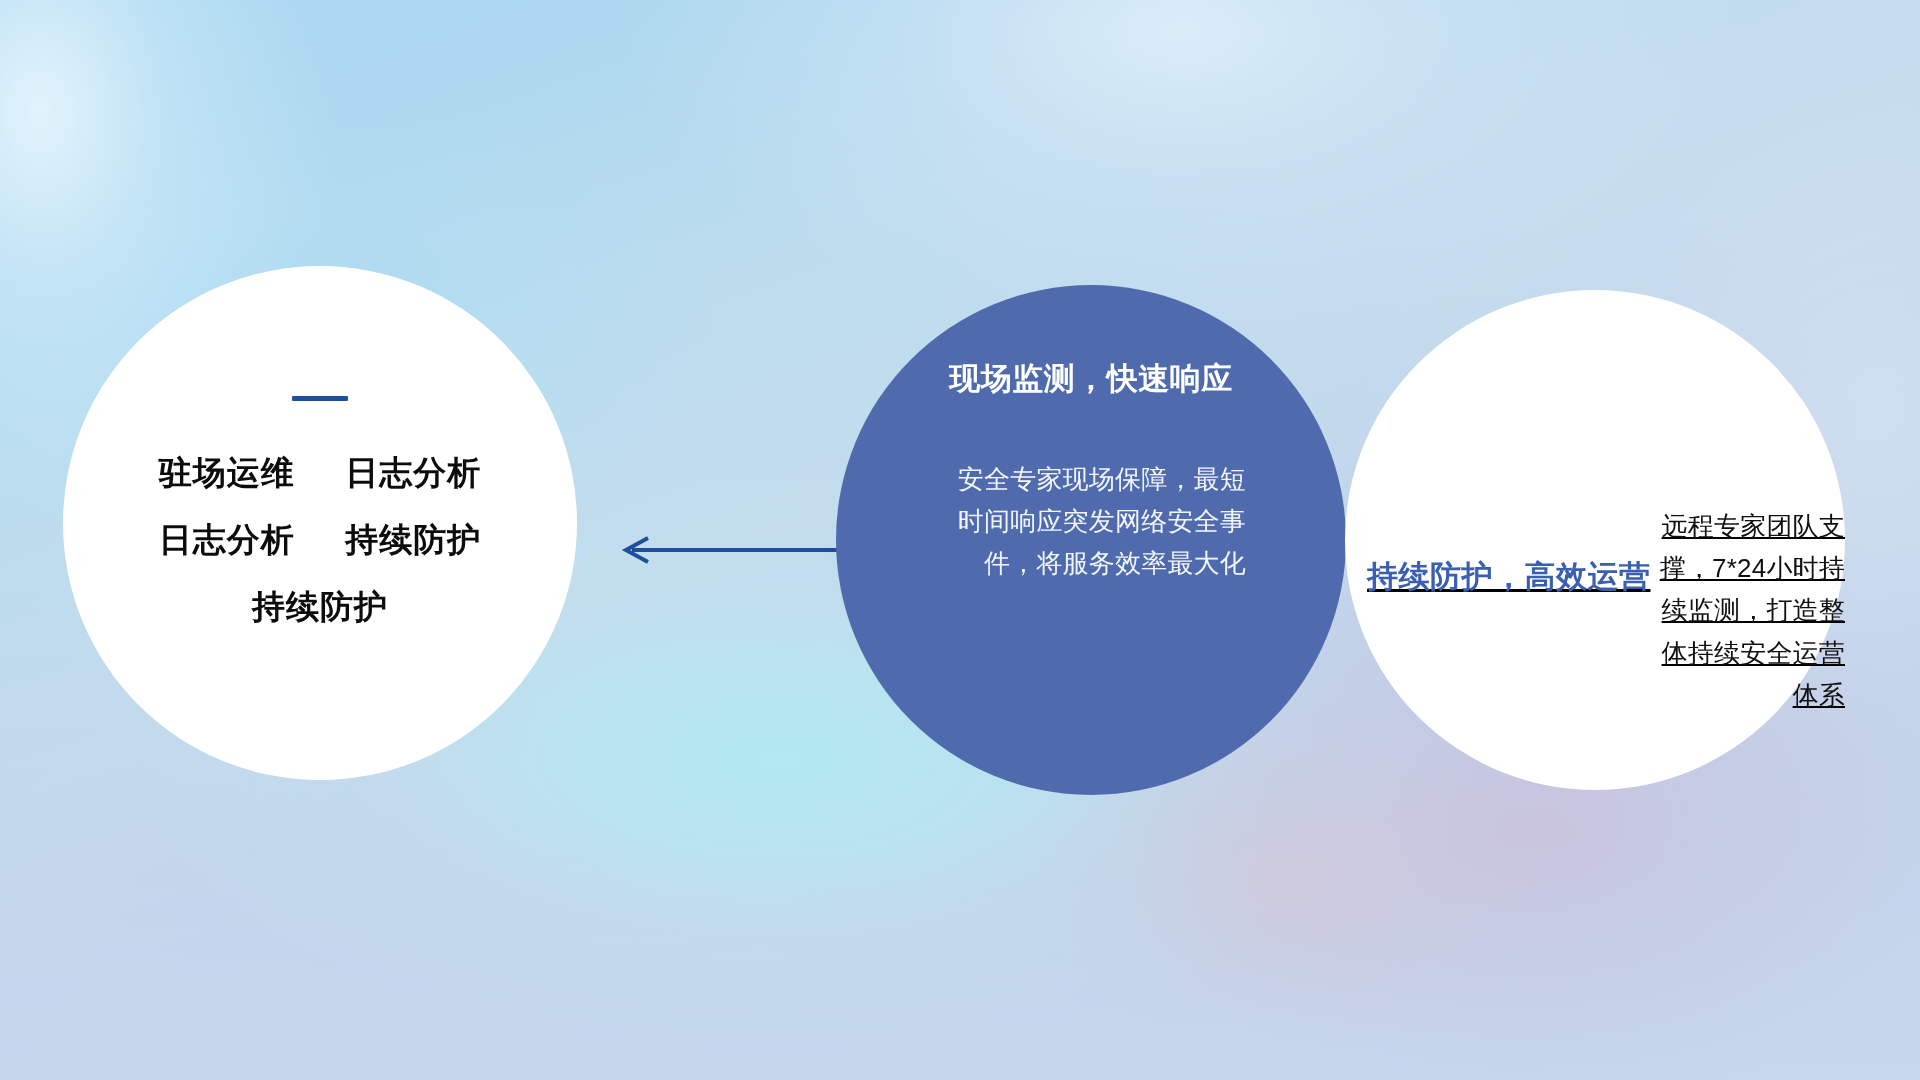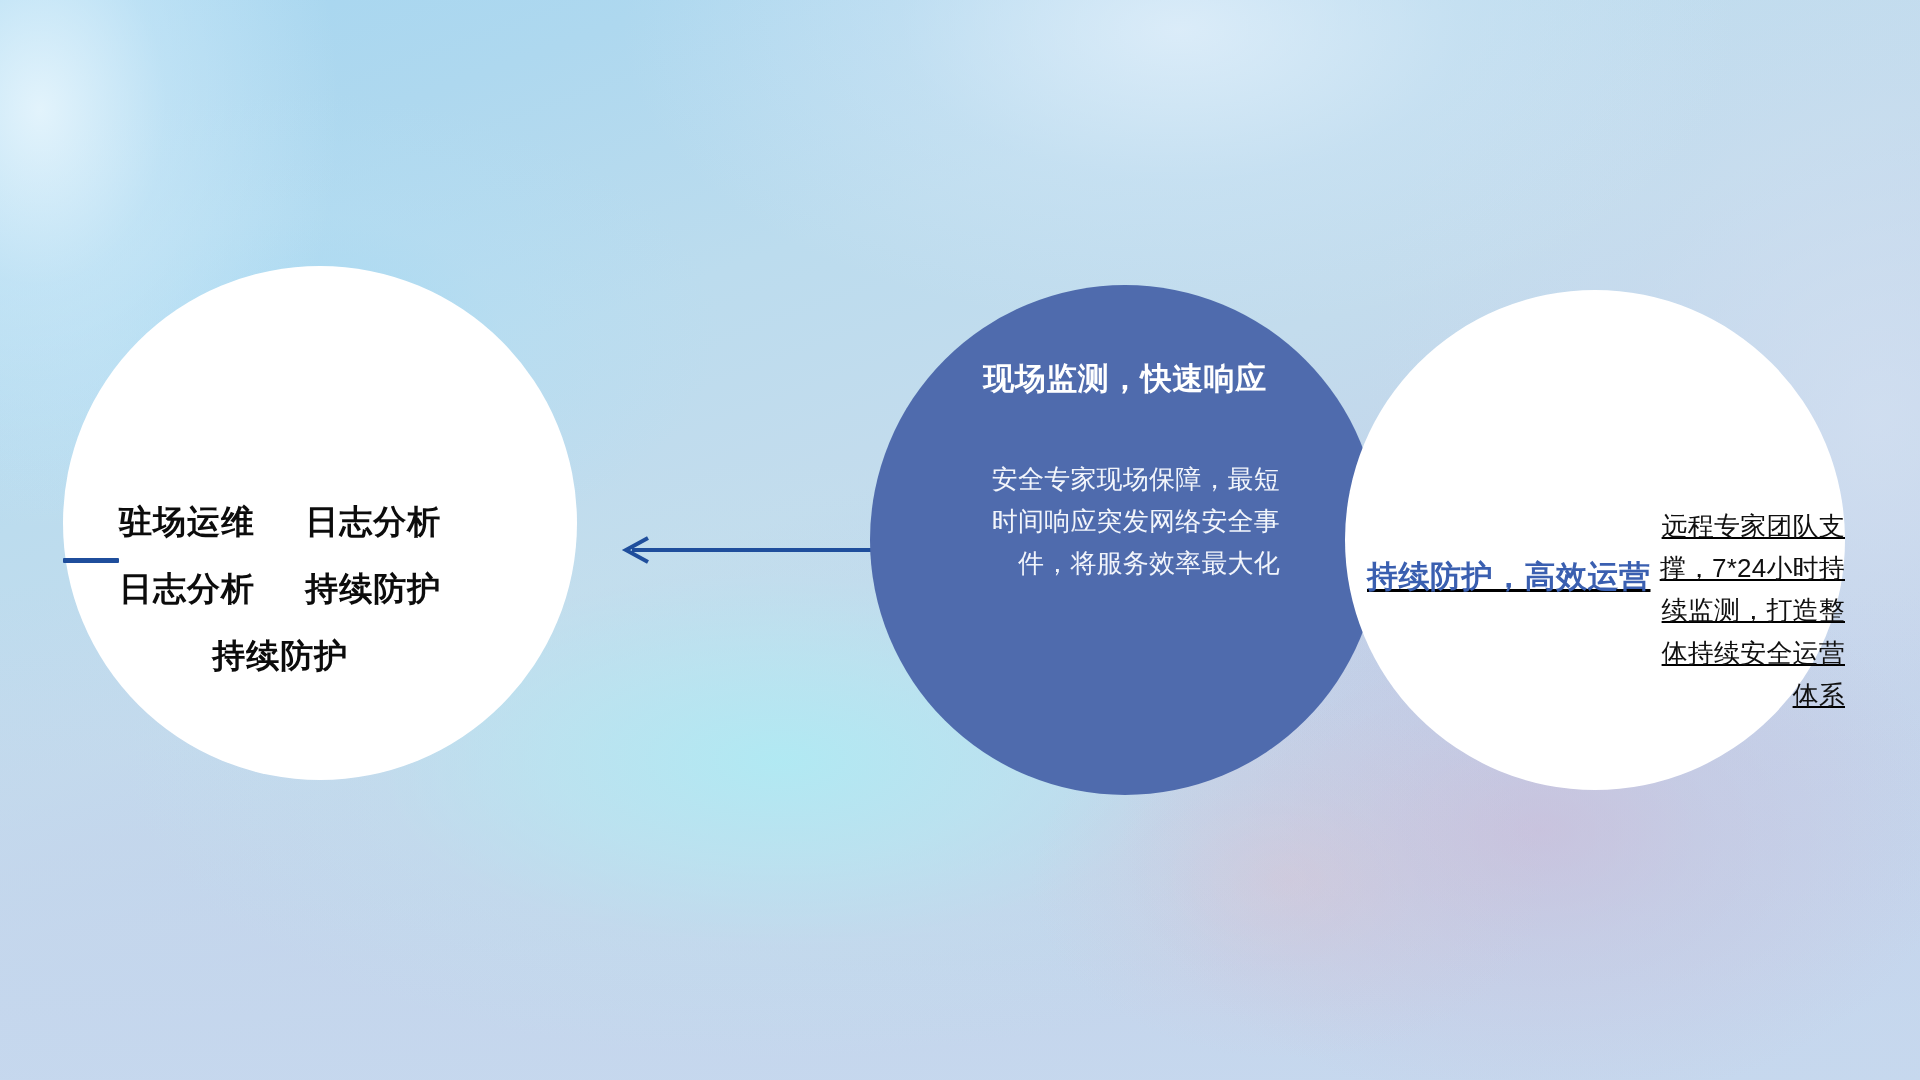--- a/index.html
+++ b/index.html
@@ -95,21 +95,21 @@
 
   #circle-left {
     left: 63px;
     top: 266px;
     width: 514px;
     height: 514px;
     background: #ffffff;
   }
 
   #circle-mid {
-    left: 870px;
+    left: 836px;
     top: 285px;
     width: 510px;
     height: 510px;
     background: #4f6bad;
     z-index: 3;
   }
 
   #circle-right {
     left: 1345px;
     top: 290px;
@@ -120,21 +120,21 @@
   }
 
   
   .left-content {
     position: absolute;
     left: 0;
     top: 0;
     width: 514px;
     height: 514px;
     display: flex;
-    flex-direction: row;
+    flex-direction: column;
     align-items: center;
     justify-content: flex-start;
     padding-top: 130px;
     box-sizing: border-box;
   }
   .accent-dash {
     width: 56px;
     height: 5px;
     background: #1f4e9c;
     border-radius: 1px;

